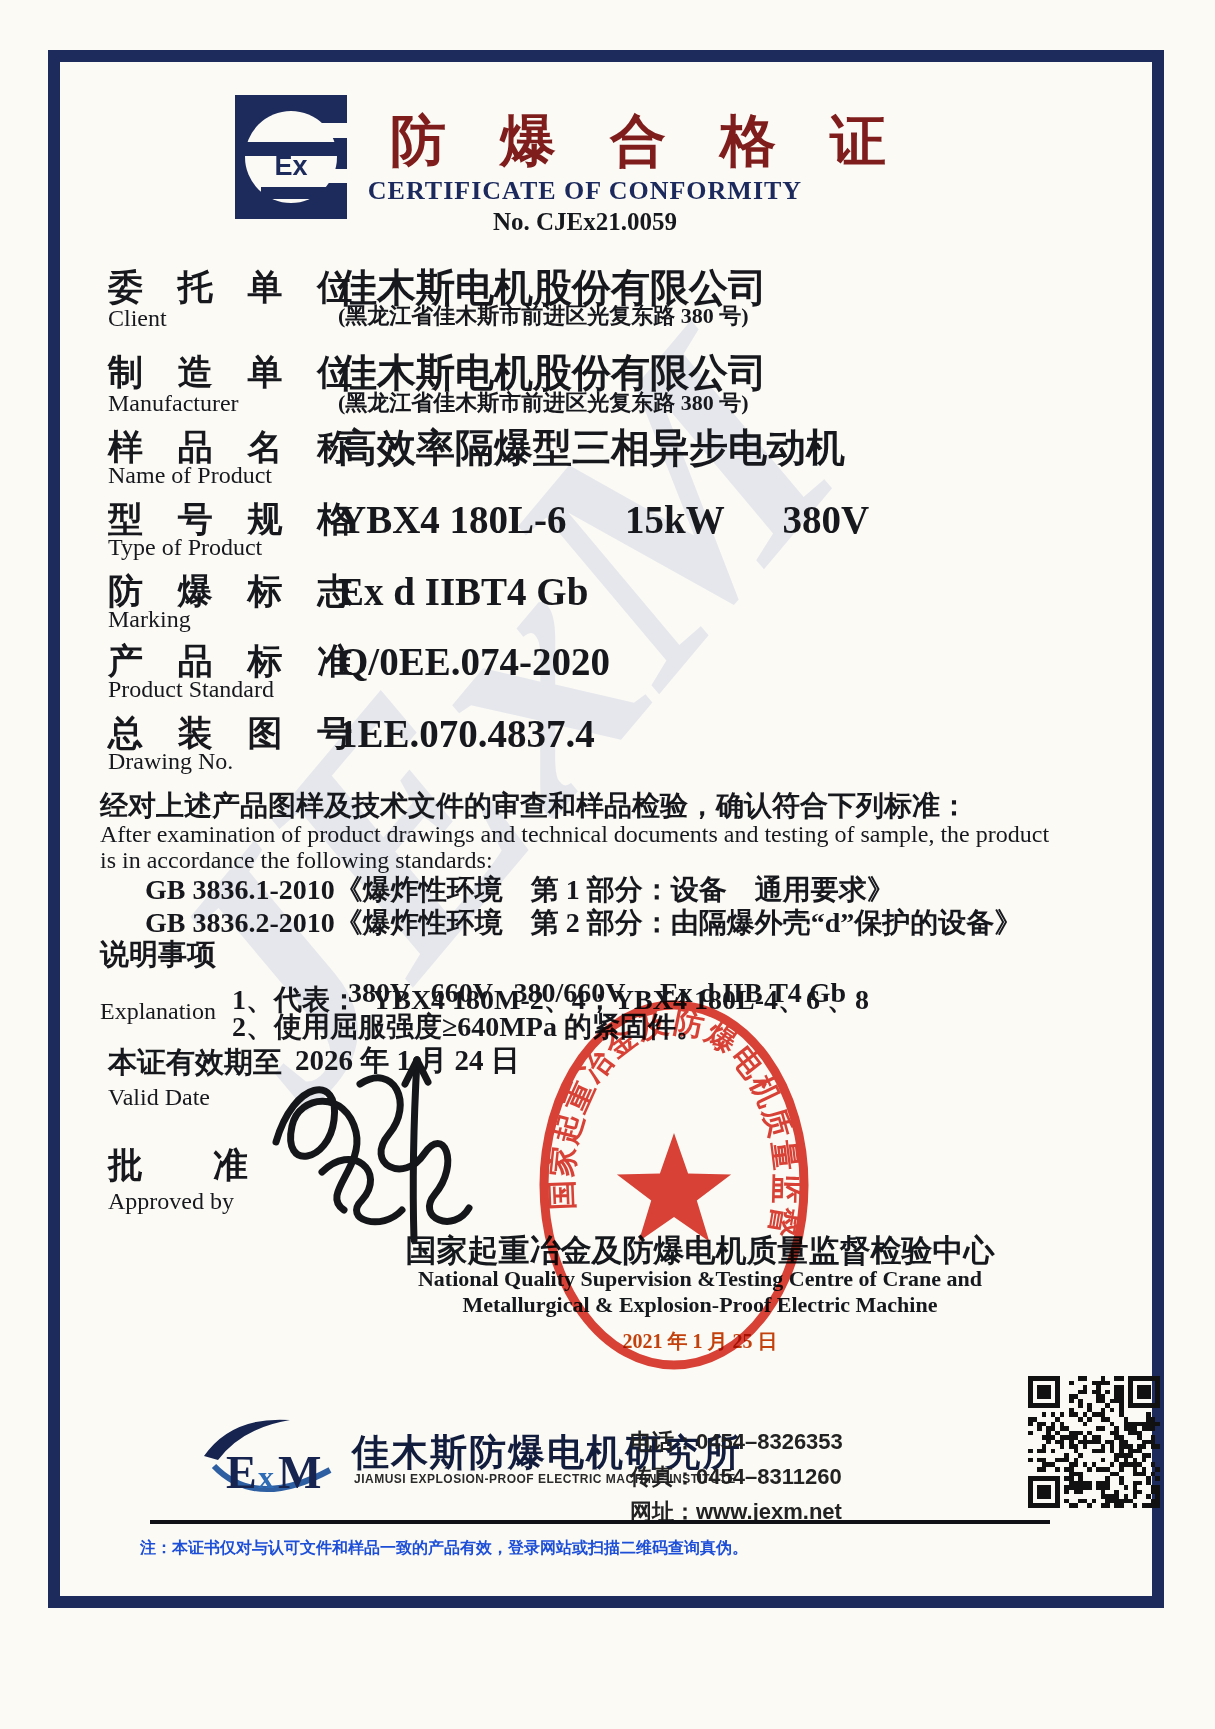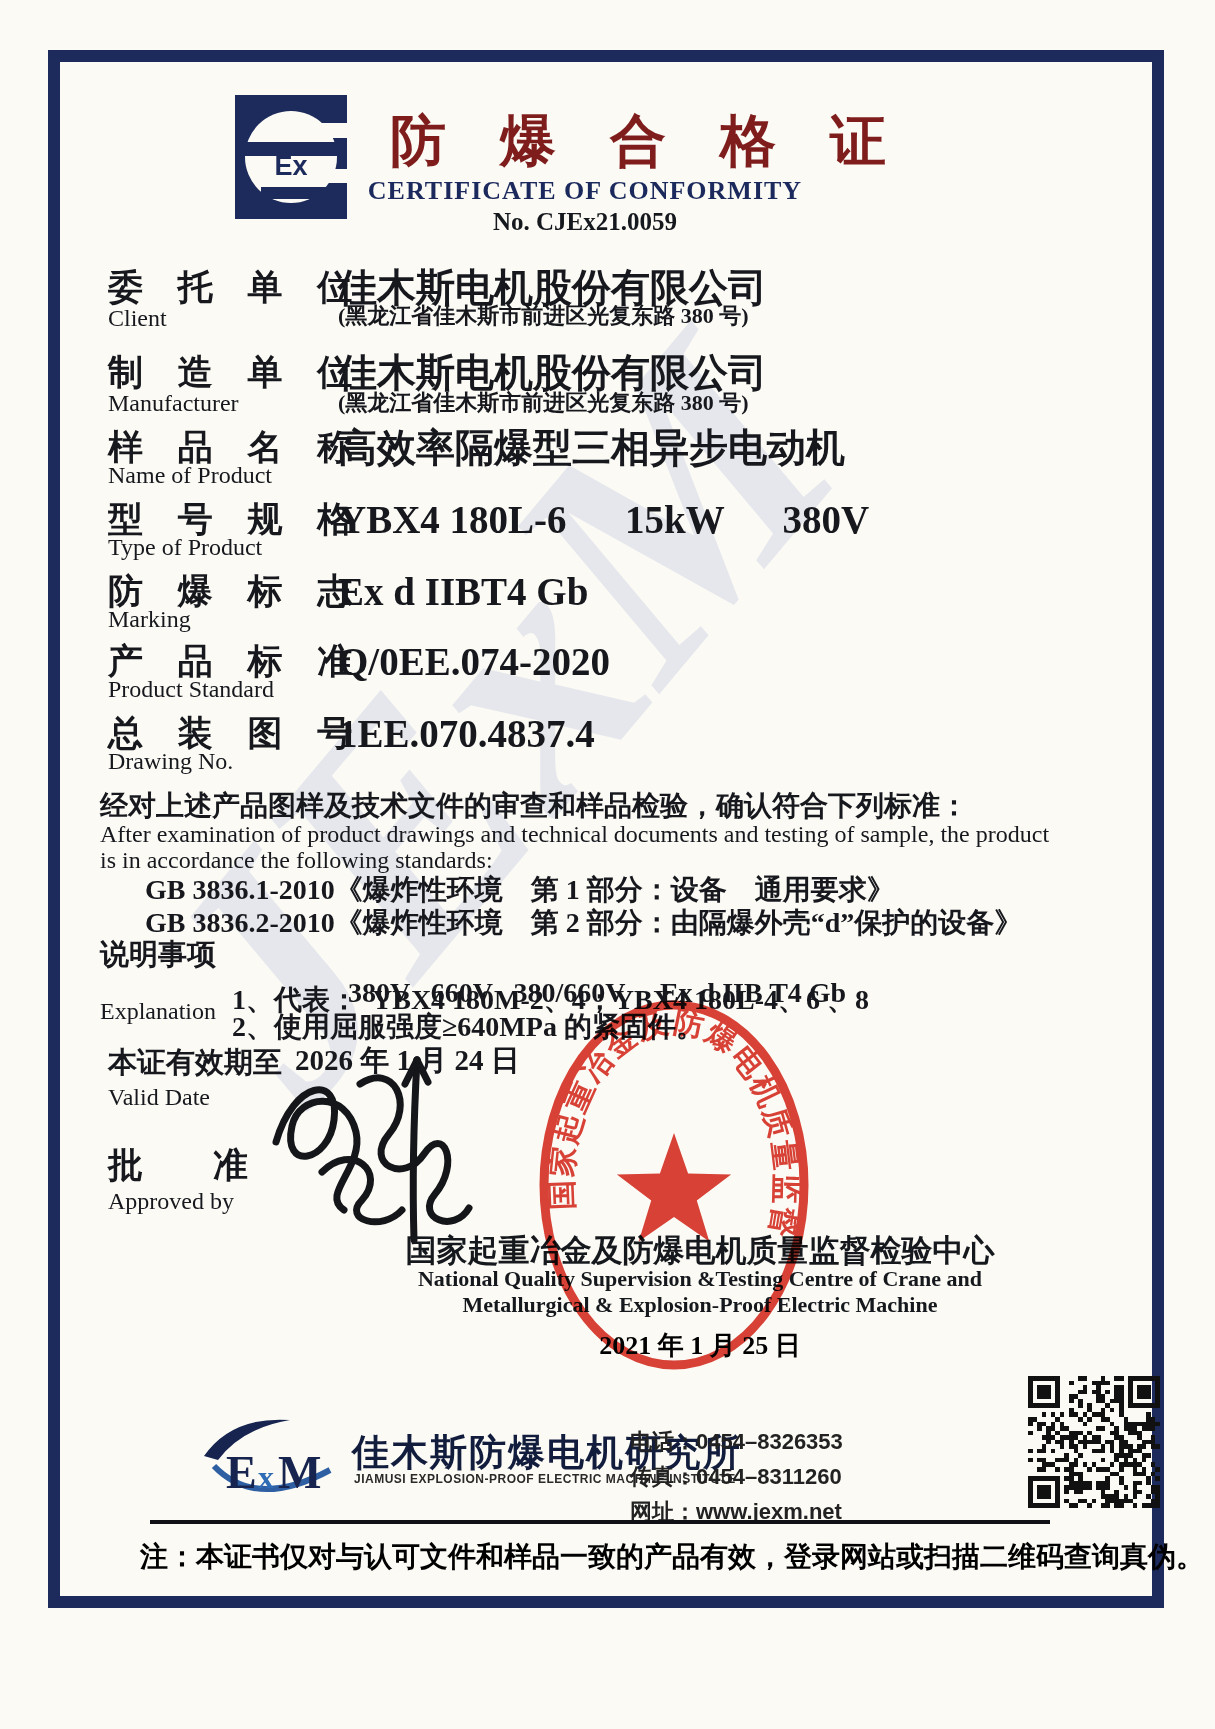--- a/index.html
+++ b/index.html
@@ -15,26 +15,26 @@
   .statement-en{left:100px;font-size:24px;font-weight:500;}
   .gb{left:145px;font-size:28px;font-weight:600;}
   .main-title{position:absolute;left:370px;top:104px;width:430px;text-align:center;font-size:56px;font-weight:700;color:#7f1d1d;letter-spacing:20px;text-indent:20px;white-space:nowrap;}
   .sub-title{position:absolute;left:360px;top:176px;width:450px;text-align:center;font-size:26px;font-weight:700;color:#1b295c;letter-spacing:1px;white-space:nowrap;}
   .cert-no{position:absolute;left:370px;top:208px;width:430px;text-align:center;font-size:25px;font-weight:700;color:#15181c;white-space:nowrap;}
   .watermark{position:absolute;left:190px;top:460px;width:900px;height:760px;transform:rotate(-50deg);font-size:330px;font-style:italic;font-weight:700;color:rgba(152,165,210,0.22);text-align:center;pointer-events:none;}
   .stamp{position:absolute;left:535px;top:995px;width:278px;height:385px;opacity:.88;mix-blend-mode:multiply;}
   .signature{position:absolute;left:262px;top:1022px;width:235px;height:240px;}
   .authority-cn{position:absolute;left:390px;top:1230px;width:620px;text-align:center;font-size:31px;font-weight:700;white-space:nowrap;color:#15181c;}
   .authority-en{position:absolute;left:330px;width:740px;text-align:center;font-size:22px;font-weight:700;color:#15181c;white-space:nowrap;}
-  .authority-date{position:absolute;left:390px;top:1328px;width:620px;text-align:center;font-size:26px;font-weight:600;color:#000000;}
+  .authority-date{position:absolute;left:390px;top:1328px;width:620px;text-align:center;font-size:20px;font-weight:600;color:#c2410c;}
   .footer-org-cn{position:absolute;left:352px;top:1428px;font-size:37px;font-weight:700;color:#121c3d;font-family:"Liberation Sans","DejaVu Sans",sans-serif;letter-spacing:2px;}
   .footer-org-en{position:absolute;left:354px;top:1472px;font-size:12px;font-weight:600;color:#2a2a2a;font-family:"Liberation Sans","DejaVu Sans",sans-serif;letter-spacing:.5px;}
   .contact-row{position:absolute;left:630px;font-size:22px;font-weight:700;color:#222;font-family:"Liberation Sans","DejaVu Sans",sans-serif;white-space:pre;}
   .divider{position:absolute;left:150px;top:1520px;width:900px;height:4px;background:#101217;}
-  .bottom-note{position:absolute;left:140px;top:1538px;width:960px;font-size:28px;font-weight:700;color:#000000;white-space:nowrap;}
+  .bottom-note{position:absolute;left:140px;top:1538px;width:960px;font-size:16px;font-weight:700;color:#1d4ed8;white-space:nowrap;}
   .qr{position:absolute;left:1028px;top:1376px;width:132px;height:132px;}
   .exlogo{position:absolute;left:235px;top:95px;width:112px;height:124px;}
   .jexm-logo{position:absolute;left:198px;top:1408px;width:150px;height:100px;}
 </style>
 </head>
 <body>
 
 <div class="page">
 
   <div class="watermark">JExM</div>

